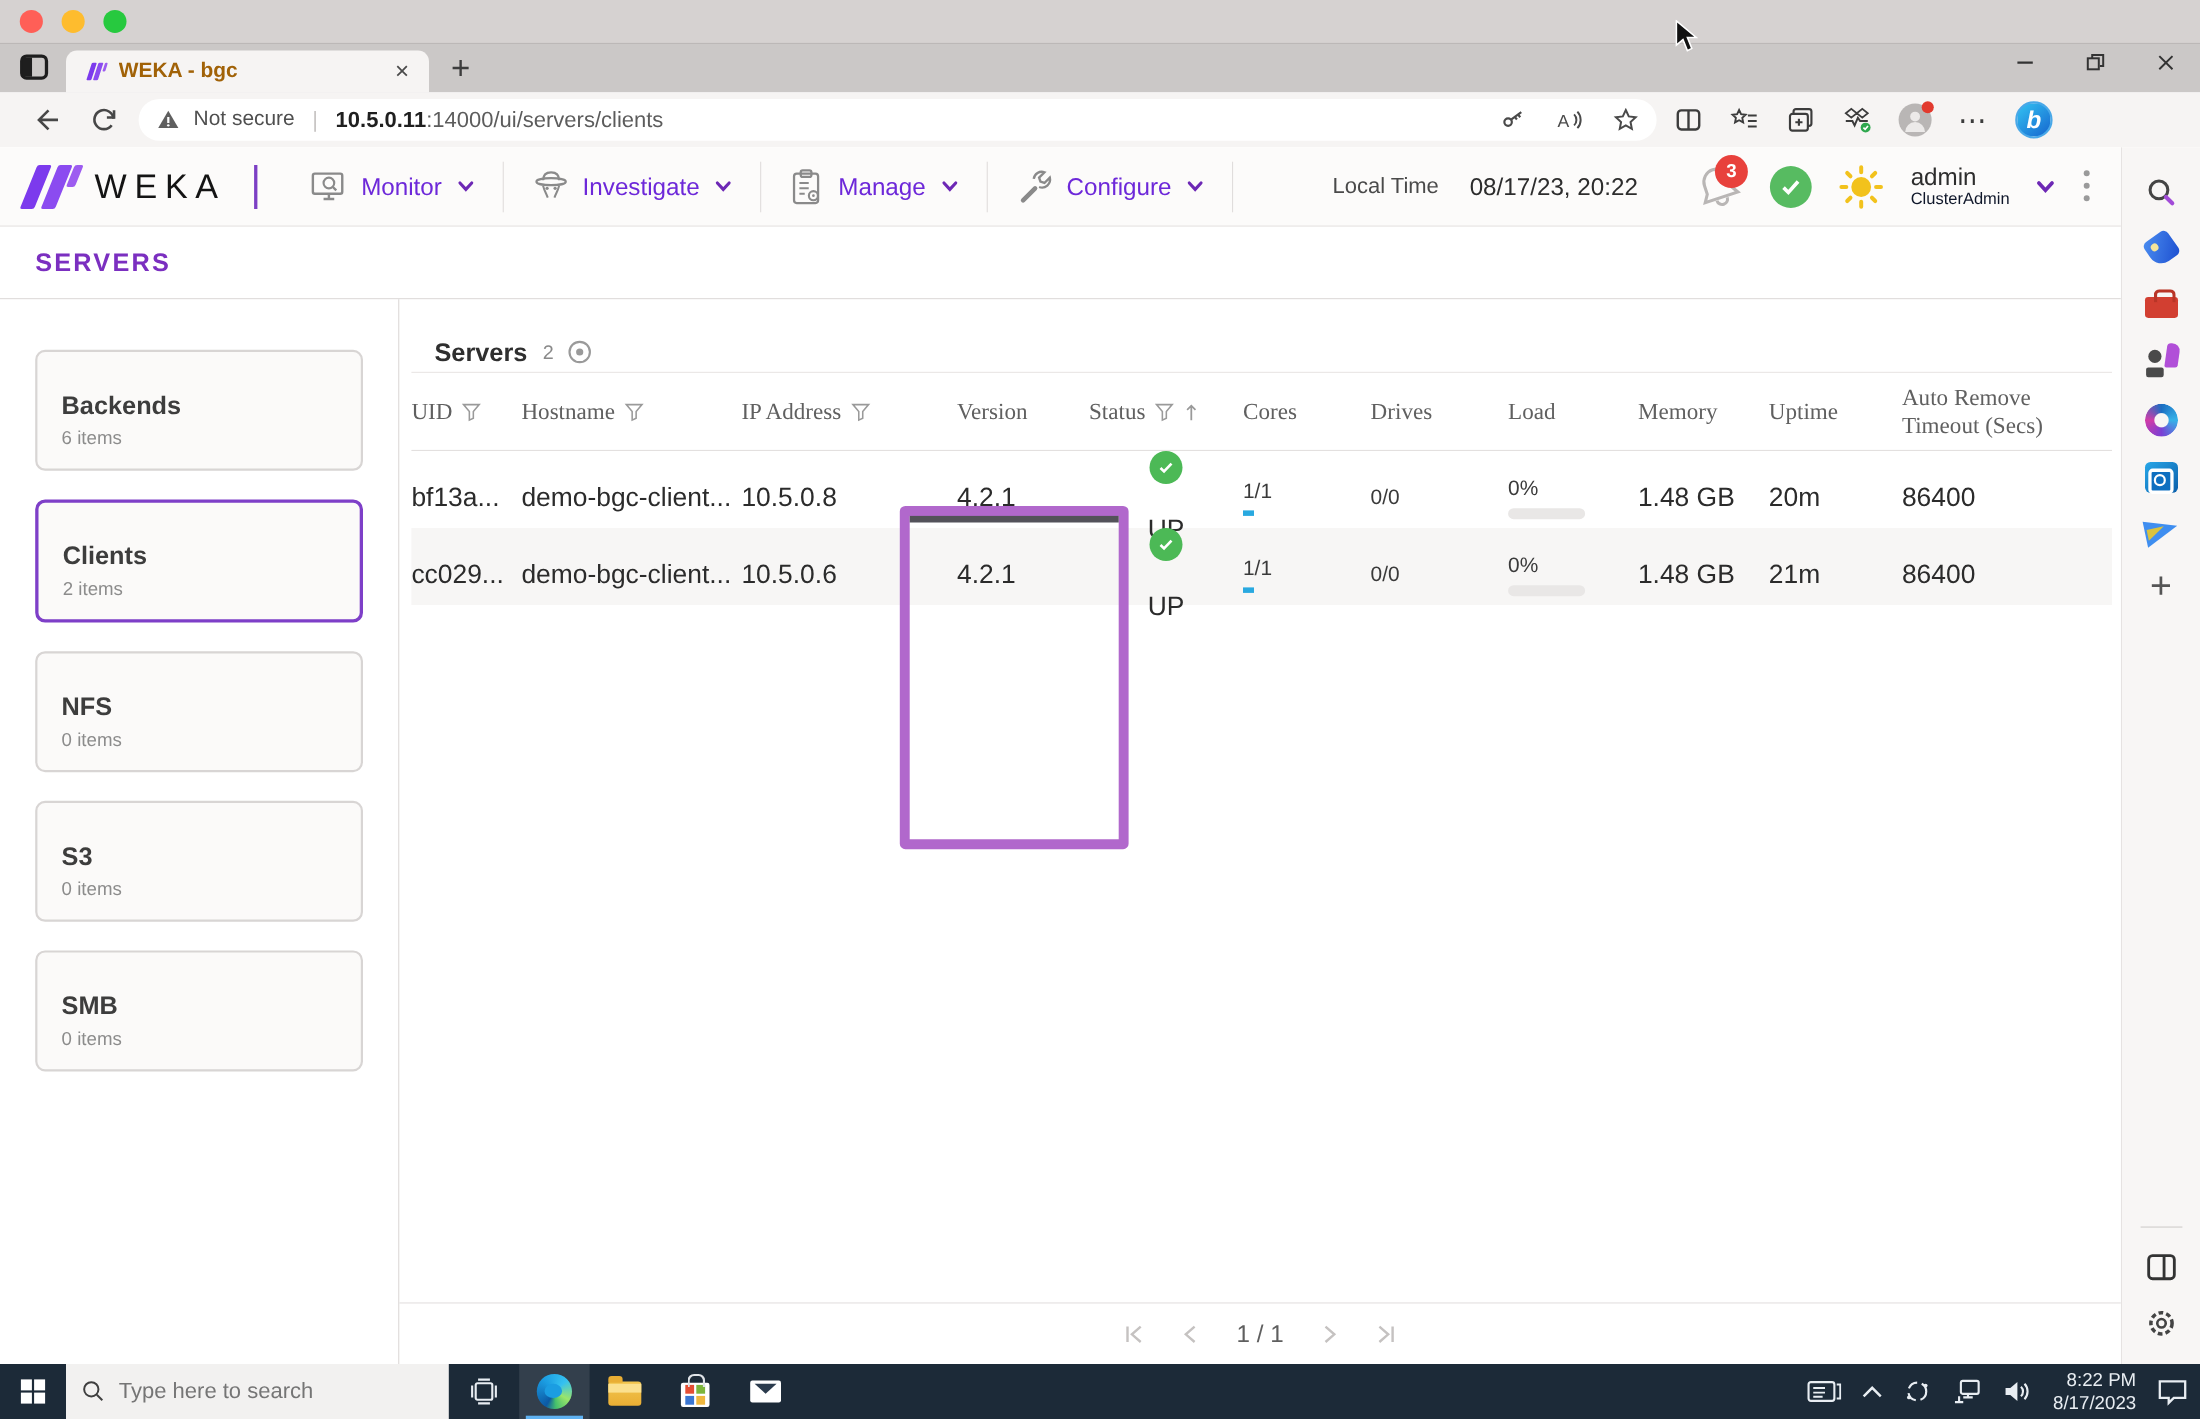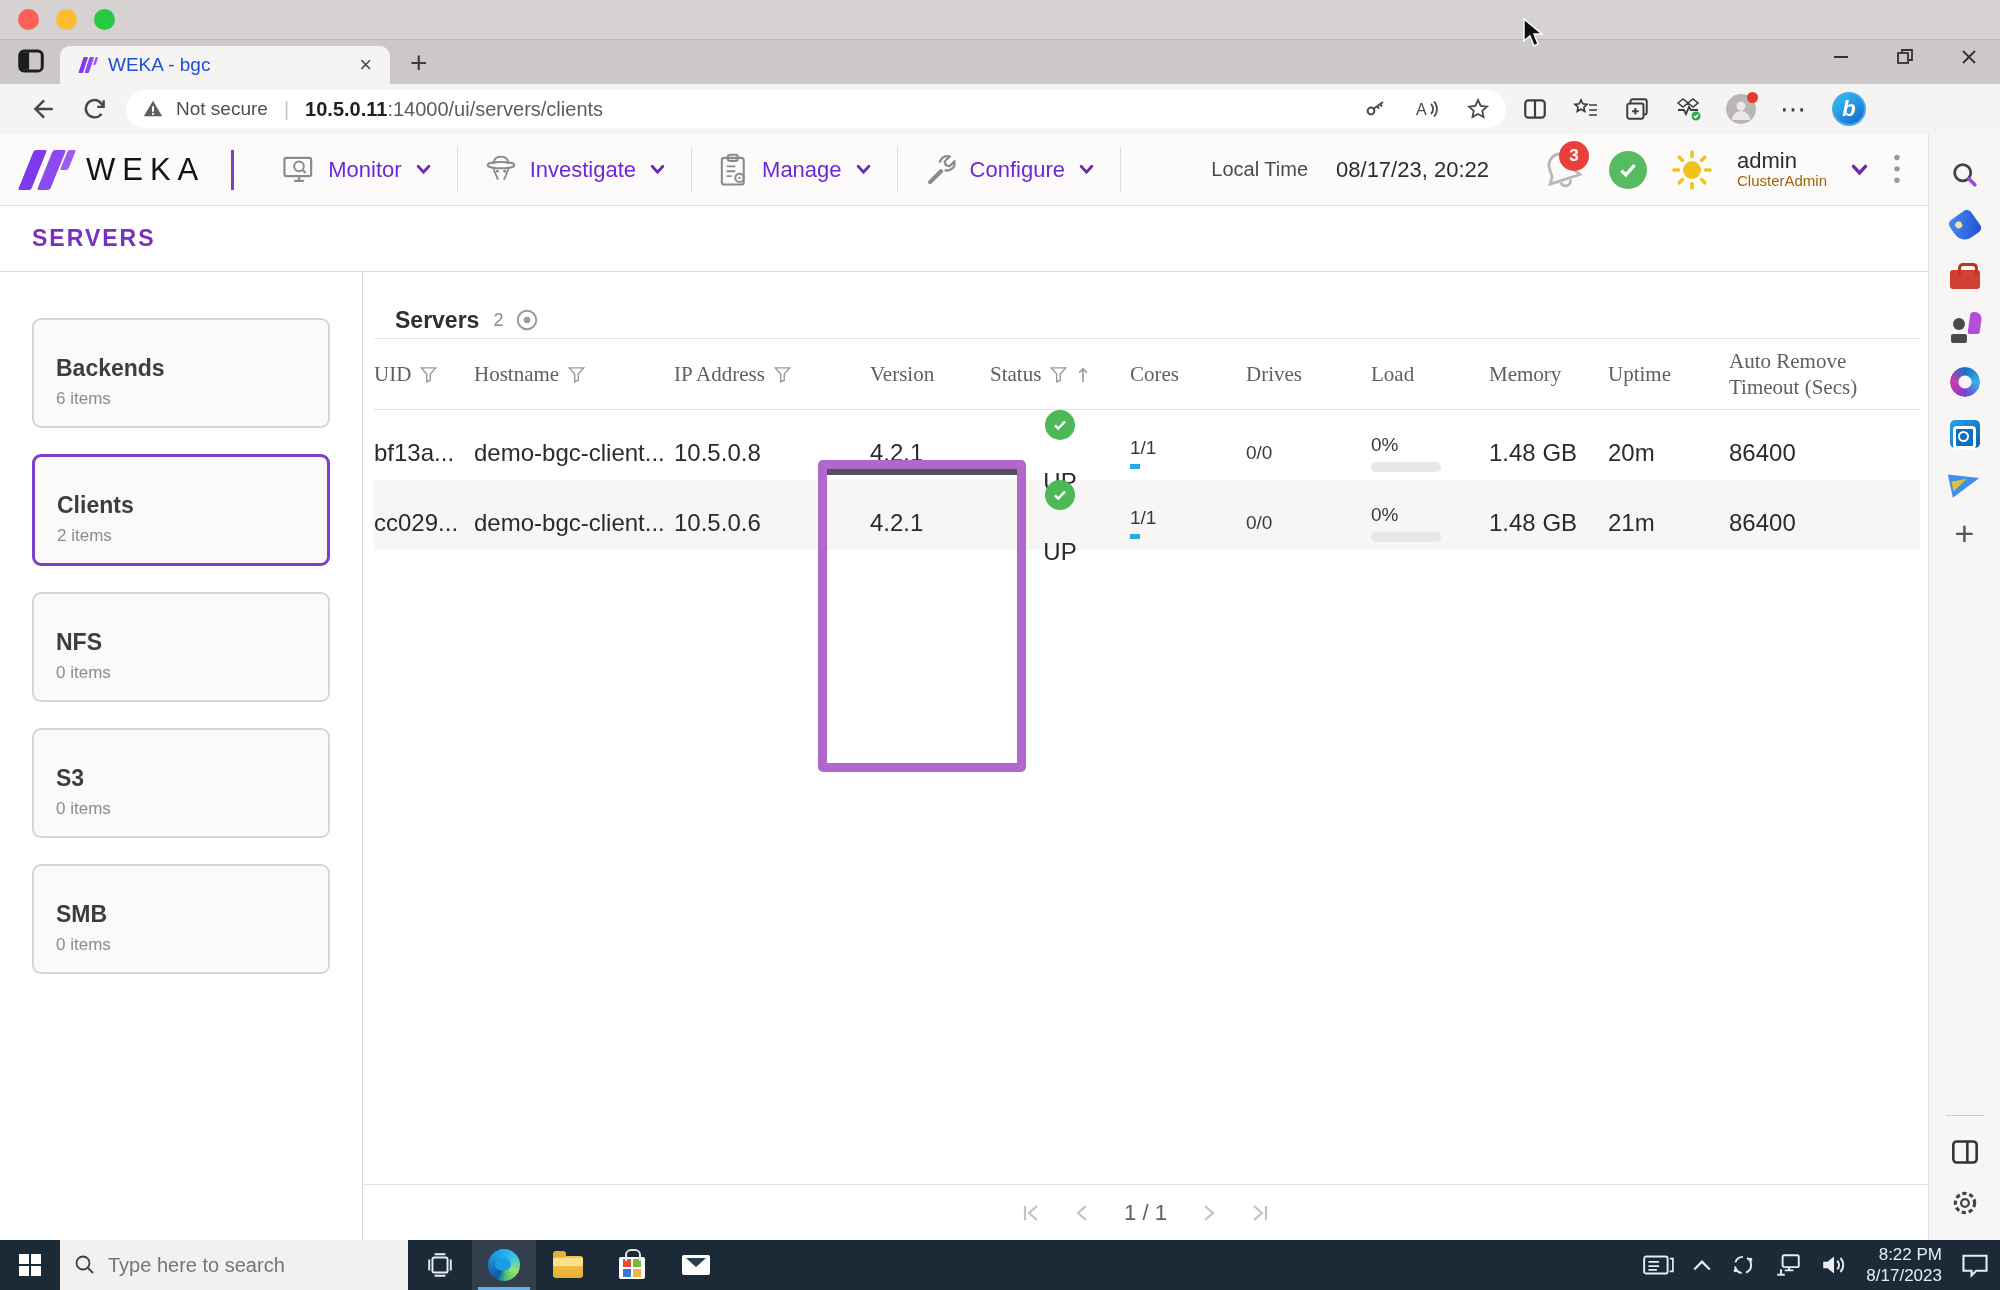--- a/index.html
+++ b/index.html
@@ -11,21 +11,21 @@
   .mac-titlebar { position:absolute; top:0; left:0; right:0; height:40px; background:#d6d2d1; border-bottom:1px solid #bcb8b7; display:flex; align-items:center; }
   .traffic { display:flex; gap:17px; margin-left:18px; }
   .light { width:21px; height:21px; border-radius:50%; }
   .light.red { background:#ff5f57; } .light.yellow { background:#febc2e; } .light.green { background:#27c93f; }
   .mac-title { position:absolute; left:0; right:0; text-align:center; font-size:26px; font-weight:bold; color:#3a3a3a; }
 
   
   .tab-bar { position:absolute; top:40px; left:0; right:0; height:44px; background:#cbc8c7; display:flex; align-items:flex-end; }
   .ws-icon { margin:0 14px 8px 16px; }
   .tab { width:330px; height:38px; background:#f6f4f3; border-radius:10px 10px 0 0; display:flex; align-items:center; padding:0 14px; }
-  .tab-label { font-size:19px; color:#1d4ed8; margin-left:10px; flex:1; white-space:nowrap; overflow:hidden; }
+  .tab-label { font-size:19px; color:#a16207; margin-left:10px; flex:1; white-space:nowrap; overflow:hidden;font-weight:bold; }
   .tab-close { font-size:22px; color:#4a4a4a; padding:0 4px; }
   .new-tab { font-size:30px; color:#3d3d3d; margin:0 0 4px 20px; line-height:34px; }
   .win-controls { position:absolute; right:20px; top:6px; display:flex; gap:42px; align-items:center; color:#333; }
 
   
   .toolbar { position:absolute; top:84px; left:0; right:0; height:50px; background:#f6f4f3; display:flex; align-items:center; padding:0 16px 0 22px; gap:10px; }
   .tool-ic { color:#474747; padding:0 8px; }
   .addr-pill { flex:1; height:38px; background:#fff; border-radius:20px; display:flex; align-items:center; padding:0 16px; gap:12px; max-width:1380px; }
   .addr-sec { font-size:19px; color:#4f4f4f; }
   .addr-div { color:#c9c6c5; font-size:20px; padding:0 4px; }
@@ -53,21 +53,21 @@
   .nav-sep { width:1px; height:46px; background:#e0dddc; }
   .chev { margin-left:2px; }
   .hdr-right { margin-left:auto; display:flex; align-items:center; gap:24px; }
   .lt-label { font-size:20px; color:#4a4a4a; margin-right:4px; }
   .lt-value { font-size:22px; color:#2d2d2d; margin-right:26px; }
   .bell-wrap { position:relative; width:46px; height:46px; }
   .badge { position:absolute; top:-6px; right:-4px; min-width:30px; height:30px; border-radius:50%; background:#e8413c; color:#fff; font-size:17px; font-weight:bold; display:flex; align-items:center; justify-content:center; }
   .okcheck { width:38px; height:38px; border-radius:50%; background:#57bb61; display:flex; align-items:center; justify-content:center; }
   .user-block { line-height:1.1; }
   .user-name { font-size:22px; color:#2d2d2d; }
-  .user-role { font-size:15px; color:#a16207; }
+  .user-role { font-size:15px; color:#0f172a; }
   .vdots { color:#9a9a9a; }
 
   .page-heading { height:66px; border-bottom:1px solid #dedbda; display:flex; align-items:center; padding-left:32px; }
   .page-title { color:#7b2fc0; font-size:23px; font-weight:bold; letter-spacing:2px; }
 
   .content-row { flex:1; display:flex; min-height:0; }
   .left-panel { width:363px; border-right:1px solid #dcd9d8; padding-top:46px; }
   .card { margin:0 32px 26px 32px; background:#fbfaf9; border:2px solid #d8d5d4; border-radius:9px; padding:15px 22px 17px 22px; }
   .card.selected { border:3px solid #7e3fc8; }
   .card-title { font-size:23px; font-weight:bold; color:#3d3d3d;margin-top:20px; }

